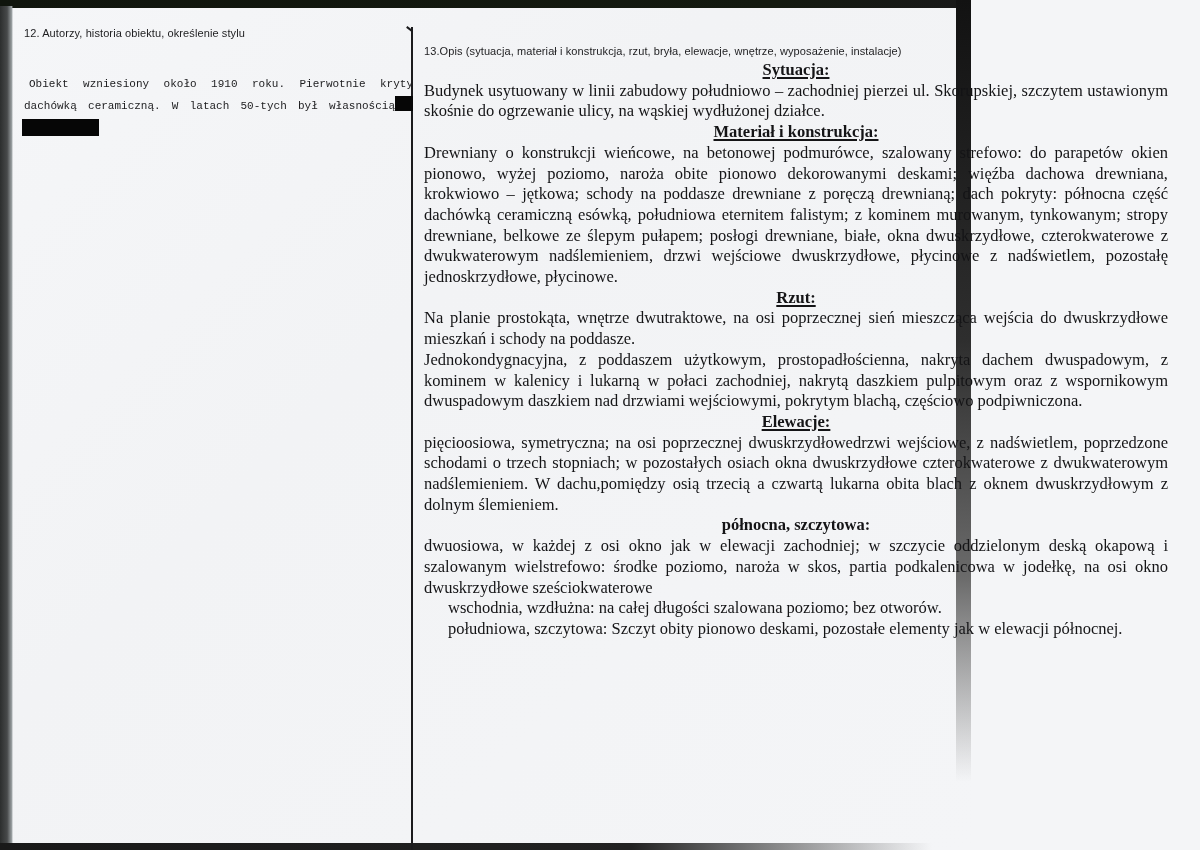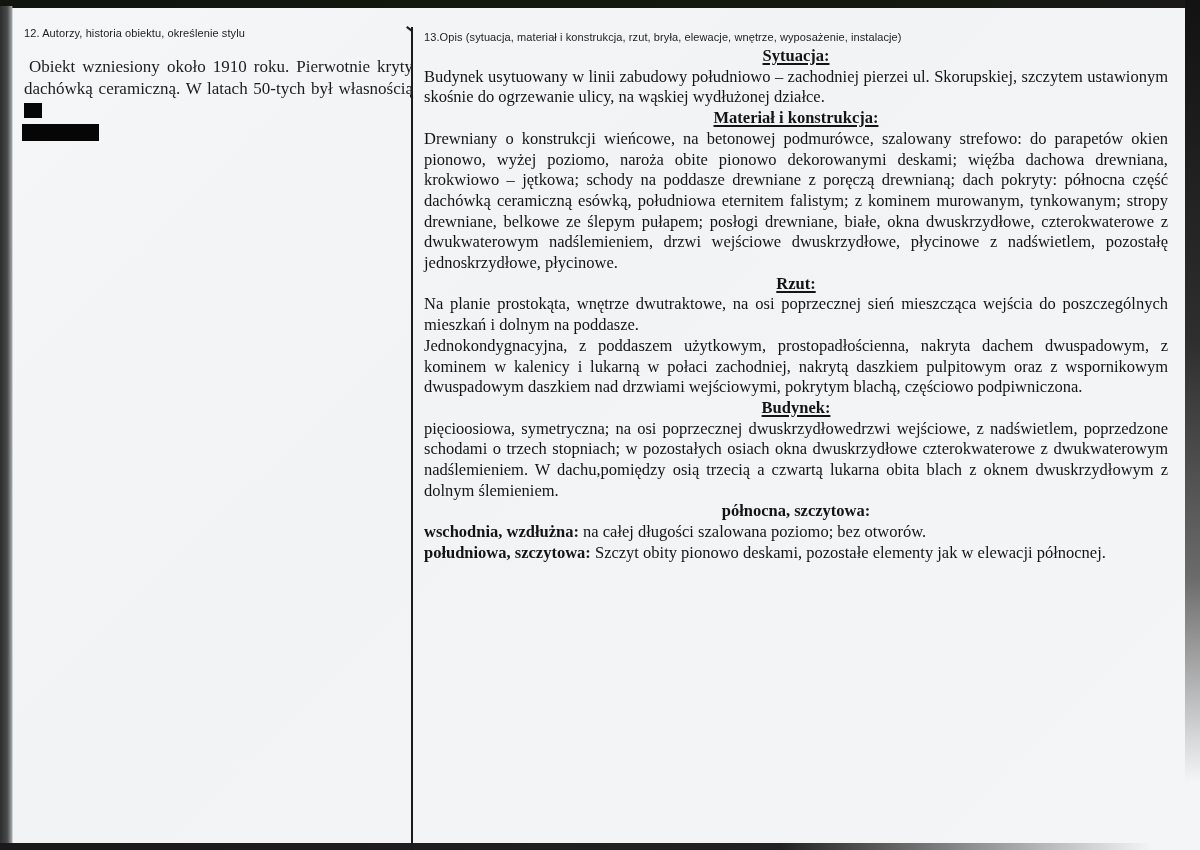--- a/index.html
+++ b/index.html
@@ -6,21 +6,21 @@
     margin: 0;
     padding: 0;
     width: 1200px;
     height: 850px;
     overflow: hidden;
     background: #f4f5f7;
     font-family: "Liberation Sans", sans-serif;
   }
   .scan {
     position: relative;
-    width: 1200px;
+    width: 971px;
     height: 850px;
     background: linear-gradient(135deg, #f5f6f8 0%, #f2f3f5 40%, #f4f5f7 100%);
   }
   
   .edge { position: absolute; }
   .edge-top    { left: 0; top: 0; width: 100%; height: 8px;
                  background: linear-gradient(to right, #10150d, #141a10 80%, #191919); }
   .edge-left   { left: 0; top: 6px; width: 13px; height: 844px;
                  background: linear-gradient(to right, #2c2e2e, #47494a 55%, #9aa0a2 90%, rgba(180,184,186,0)); }
   .edge-right  { right: 0; top: 0; width: 15px; height: 100%;
@@ -49,23 +49,23 @@
     color: #1d1d1f;
     letter-spacing: 0.1px;
   }
   
   .col-left {
     position: absolute;
     left: 24px; top: 27px;
     width: 389px;
   }
   .left-body {
-    margin-top: 17px;
-    font-family: Liberation Serif, serif;
-    font-size: 17px;
+    margin-top: 34px;
+    font-family: Liberation Mono, monospace;
+    font-size: 11px;
     line-height: 22px;
     color: #1c1c1e;
   }
   .ljust {
     text-align: justify;
     text-align-last: justify;
   }
   .ljust.first { padding-left: 5px; }
   .redact { background: #060606; }
   .redact-inline {
@@ -75,40 +75,40 @@
   }
   .redact-block {
     display: block;
     width: 77px; height: 17px;
     margin-top: 2px;
     margin-left: -2px;
   }
   
   .col-right {
     position: absolute;
-    left: 424px; top: 31px;
+    left: 424px; top: 45px;
     width: 744px;
   }
   .col-right .field-label { margin-bottom: 3px; }
   .right-body {
     font-family: "Liberation Serif", "DejaVu Serif", serif;
     font-size: 16.5px;
     line-height: 20.7px;
     color: #141416;
   }
   .right-body .row { text-align: center; }
   .hd {
     font-weight: bold;
     text-decoration: underline;
     text-decoration-thickness: 1.5px;
     text-underline-offset: 2px;
   }
   .shd { font-weight: bold; }
   .para { margin: 0; text-align: justify; }
-  .runin-label { font-weight: bold; }
+  .runin-label { font-weight: normal; margin-left: 24px; }
 </style>
 </head>
 <body>
 
 <div class="scan">
 
   <div class="edge edge-top"></div>
   <div class="edge edge-left"></div>
   <div class="edge edge-right"></div>
   <div class="edge edge-bottom"></div>
@@ -127,23 +127,24 @@
   </div>
 
   <div class="col-right">
     <div class="field-label">13.Opis (sytuacja, materiał i konstrukcja, rzut, bryła, elewacje, wnętrze, wyposażenie, instalacje)</div>
     <div class="right-body" id="sections">
         <div class="row"><span class="hd">Sytuacja:</span></div>
         <div class="para">Budynek usytuowany w linii zabudowy południowo – zachodniej pierzei ul. Skorupskiej, szczytem ustawionym skośnie do ogrzewanie ulicy, na wąskiej wydłużonej działce.</div>
         <div class="row"><span class="hd">Materiał i konstrukcja:</span></div>
         <div class="para">Drewniany o konstrukcji wieńcowe, na betonowej podmurówce, szalowany strefowo: do parapetów okien pionowo, wyżej poziomo, naroża obite pionowo dekorowanymi deskami; więźba dachowa drewniana, krokwiowo – jętkowa; schody na poddasze drewniane z poręczą drewnianą; dach pokryty: północna część dachówką ceramiczną esówką, południowa eternitem falistym; z kominem murowanym, tynkowanym; stropy drewniane, belkowe ze ślepym pułapem; posłogi drewniane, białe, okna dwuskrzydłowe, czterokwaterowe z dwukwaterowym nadślemieniem, drzwi wejściowe dwuskrzydłowe, płycinowe z nadświetlem, pozostałę jednoskrzydłowe, płycinowe.</div>
         <div class="row"><span class="hd">Rzut:</span></div>
-        <div class="para">Na planie prostokąta, wnętrze dwutraktowe, na osi poprzecznej sień mieszcząca wejścia do poszczególnych mieszkań i dolnym na poddasze.</div>
+        <div class="para">Na planie prostokąta, wnętrze dwutraktowe, na osi poprzecznej sień mieszcząca wejścia do dwuskrzydłowe mieszkań i schody na poddasze.</div>
         <div class="para">Jednokondygnacyjna, z poddaszem użytkowym, prostopadłościenna, nakryta dachem dwuspadowym,  z kominem w kalenicy i lukarną w połaci zachodniej, nakrytą daszkiem pulpitowym oraz z wspornikowym dwuspadowym daszkiem nad drzwiami wejściowymi, pokrytym blachą, częściowo podpiwniczona.</div>
-        <div class="row"><span class="hd">Budynek:</span></div>
+        <div class="row"><span class="hd">Elewacje:</span></div>
         <div class="para">pięcioosiowa, symetryczna; na osi poprzecznej dwuskrzydłowedrzwi wejściowe, z nadświetlem, poprzedzone schodami o trzech stopniach; w pozostałych osiach okna dwuskrzydłowe czterokwaterowe z dwukwaterowym nadślemieniem. W dachu,pomiędzy osią trzecią a czwartą lukarna obita blach z oknem dwuskrzydłowym z dolnym ślemieniem.</div>
         <div class="row shd">północna, szczytowa:</div>
+        <div class="para">dwuosiowa, w każdej z osi okno jak w elewacji zachodniej; w szczycie oddzielonym deską okapową i szalowanym wielstrefowo: środke poziomo, naroża w skos, partia podkalenicowa w jodełkę, na osi okno dwuskrzydłowe sześciokwaterowe</div>
         <div class="para"><span class="runin-label">wschodnia, wzdłużna:</span> na całej długości szalowana poziomo; bez otworów.</div>
         <div class="para"><span class="runin-label">południowa, szczytowa:</span> Szczyt obity pionowo deskami, pozostałe elementy jak w elewacji północnej.</div>
       </div>
   </div>
 
 </div>
 
 </body></html>

